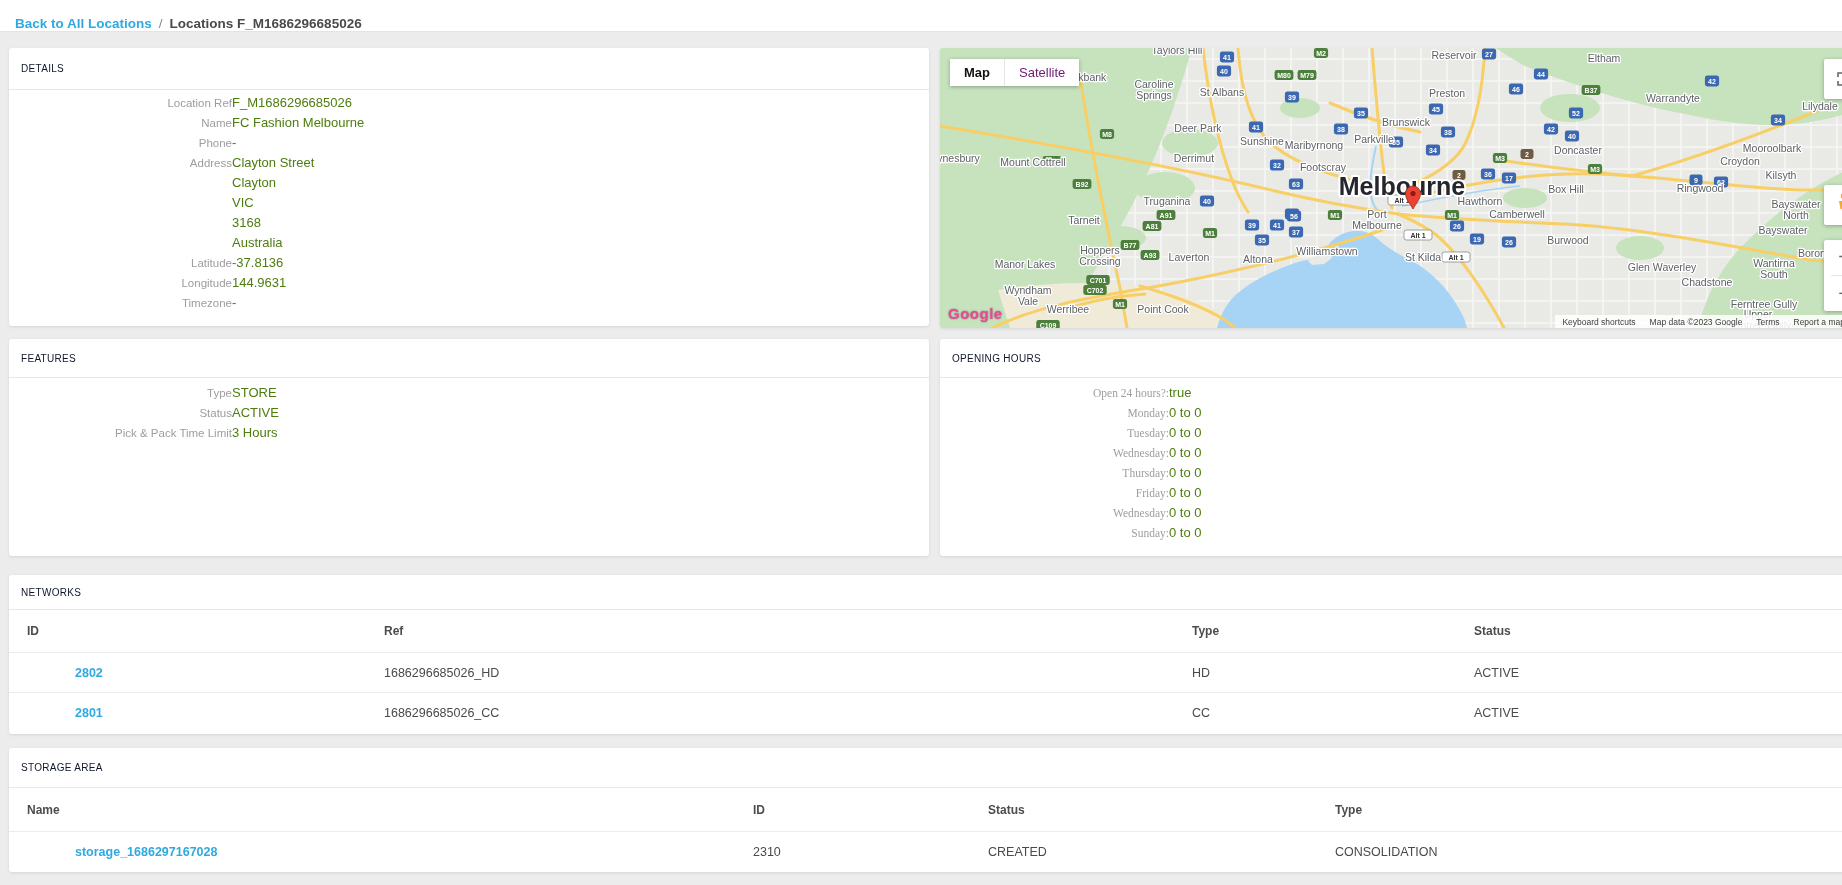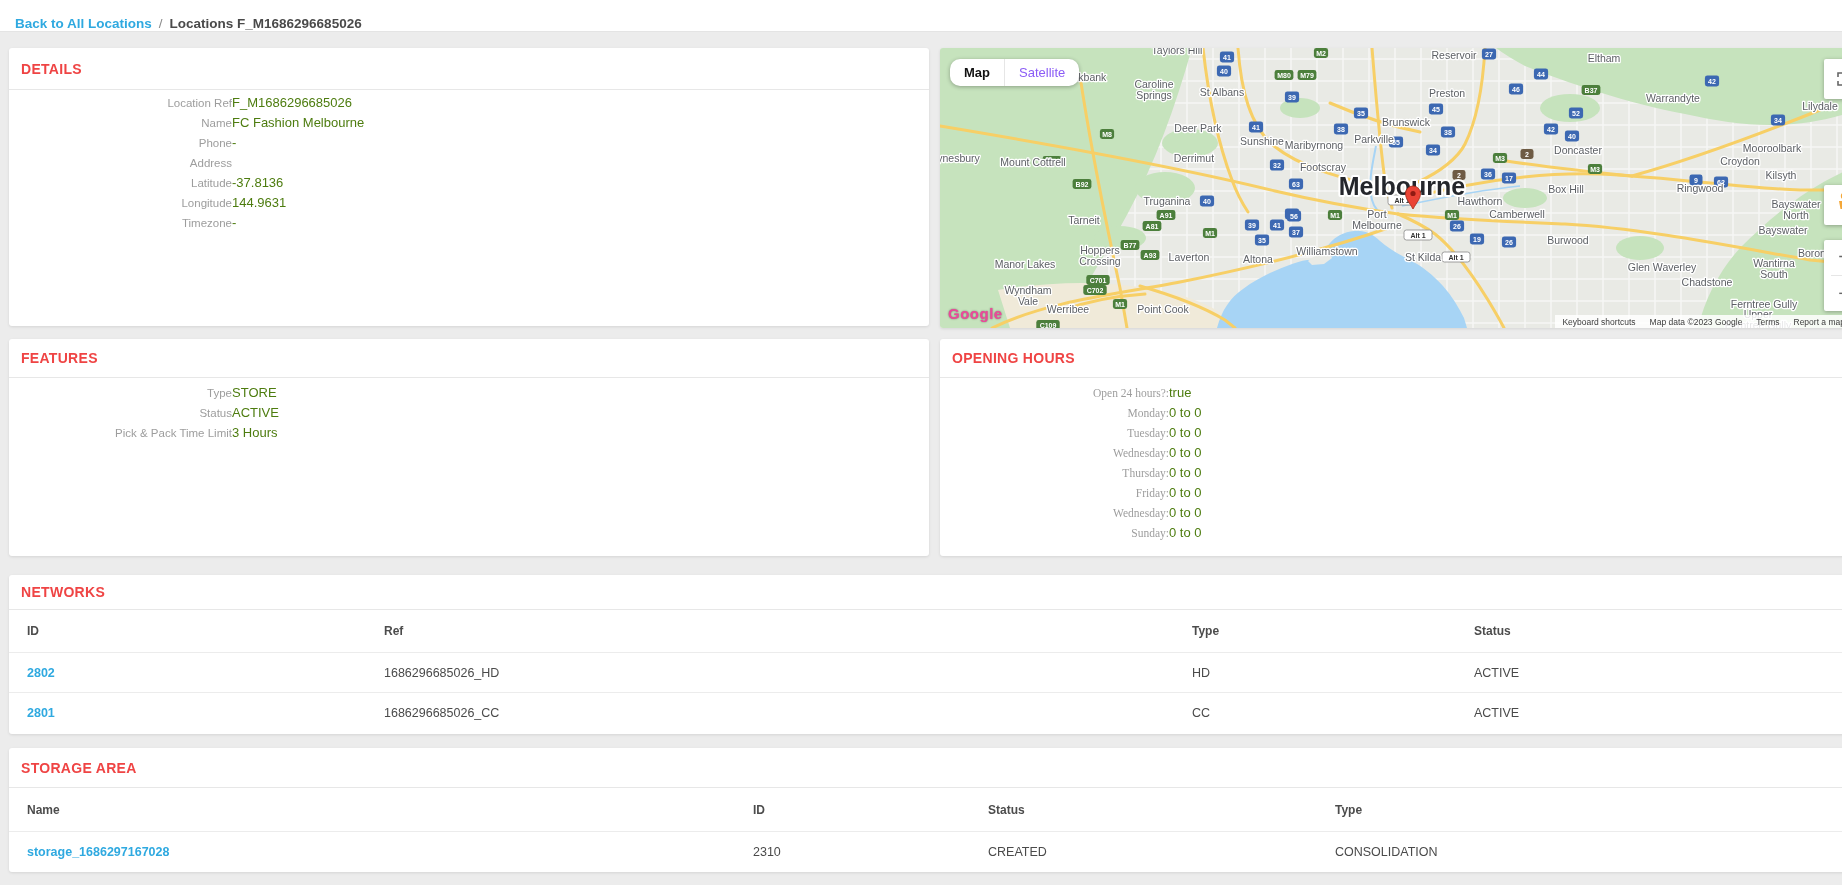--- a/index.html
+++ b/index.html
@@ -19,21 +19,21 @@
   .card { position:absolute; background:#fff; border-radius:3px;
           box-shadow:0 1px 3px rgba(0,0,0,.10); }
   .card-details  { left:9px;   top:48px;  width:920px;  height:278px; }
   .card-map      { left:940px; top:48px;  width:912px;  height:280px; overflow:hidden; }
   .card-features { left:9px;   top:339px; width:920px;  height:217px; }
   .card-hours    { left:940px; top:339px; width:912px;  height:217px; }
   .card-networks { left:9px;   top:575px; width:1843px; height:159px; }
   .card-storage  { left:9px;   top:748px; width:1843px; height:124px; }
 
   .sec-title { height:42px; display:flex; align-items:center; padding-left:12px;
-               font-size:14px; font-weight:700; color:#ef4444; letter-spacing:.3px;
+               font-size:10px; font-weight:400; color:#0f172a; letter-spacing:.3px;
                border-bottom:1px solid #e7e7e7; }
   .card-features .sec-title, .card-hours .sec-title { height:39px; }
   .card-networks .sec-title { height:35px; }
   .card-storage  .sec-title { height:40px; }
 
   
   .kv { padding-top:3px; }
   .card-hours .kv, .card-features .kv { padding-top:5px; }
   .kv-row { display:flex; line-height:20px; }
   .kv-label { width:223px; padding-left:14px; font-size:11.5px; color:#9d9d9d; flex:none;text-align:right; }
@@ -42,28 +42,28 @@
 
   
   .t-head, .t-row { display:grid; align-items:center; padding-left:18px; }
   .grid-networks { grid-template-columns:357px 808px 282px auto; }
   .grid-storage  { grid-template-columns:726px 235px 347px auto; }
   .card-networks .t-head { height:43px; } .card-networks .t-row { height:40px; }
   .card-storage  .t-head { height:44px; } .card-storage  .t-row { height:39px; }
   .t-head { font-size:12px; font-weight:600; color:#4c4c4c; border-bottom:1px solid #ececec; }
   .t-row  { font-size:12.5px; color:#4a4a4a; border-bottom:1px solid #ececec; }
   .t-row:last-child { border-bottom:none; }
-  .cell-link { color:#2fa9e0; font-weight:600; cursor:pointer; }
+  .cell-link { color:#2fa9e0; font-weight:600; cursor:pointer;margin-left:48px; }
 
   
   .map-type { position:absolute; left:10px; top:11px; height:27px; display:flex; background:#fff;
-              box-shadow:0 1px 4px rgba(0,0,0,.3); border-radius:10px; z-index:5; font-size:13px; }
+              box-shadow:0 1px 4px rgba(0,0,0,.3); border-radius:0; z-index:5; font-size:13px; }
   .map-type .seg { display:flex; align-items:center; padding:0 14px; cursor:pointer; }
   .seg-map { font-weight:700; color:#111; border-right:1px solid #e6e6e6; }
-  .seg-sat { color:#8b5cf6; }
+  .seg-sat { color:#701a75; }
   .ctl { position:absolute; background:#fff; box-shadow:0 1px 4px rgba(0,0,0,.3);
          border-radius:2px; z-index:5; display:flex; align-items:center; justify-content:center; }
   .ctl-full   { left:884px; top:11px;  width:40px; height:40px; cursor:pointer; }
   .ctl-pegman { left:884px; top:137px; width:40px; height:40px; cursor:pointer; }
   .ctl-zoom   { left:884px; top:192px; width:40px; height:71px; flex-direction:column; }
   .zbtn { width:40px; height:35px; display:flex; align-items:center; justify-content:center;
           font-size:20px; color:#666; cursor:pointer; }
   .zdiv { width:26px; height:1px; background:#e6e6e6; }
   .g-logo { position:absolute; left:8px; bottom:6px; z-index:5; color:#ec4899; font-size:15px;
             font-weight:700; letter-spacing:.5px; text-shadow:0 0 2px rgba(0,0,0,.45); }
@@ -102,20 +102,25 @@
         <div class="kv-row">
           <span class="kv-label">Name</span>
           <span class="kv-value">FC Fashion Melbourne</span>
         </div>
         <div class="kv-row">
           <span class="kv-label">Phone</span>
           <span class="kv-value">-</span>
         </div>
         <div class="kv-row">
           <span class="kv-label">Address</span>
+          <span class="kv-value">Clayton Street
+Clayton
+VIC
+3168
+Australia</span>
         </div>
         <div class="kv-row">
           <span class="kv-label">Latitude</span>
           <span class="kv-value">-37.8136</span>
         </div>
         <div class="kv-row">
           <span class="kv-label">Longitude</span>
           <span class="kv-value">144.9631</span>
         </div>
         <div class="kv-row">

